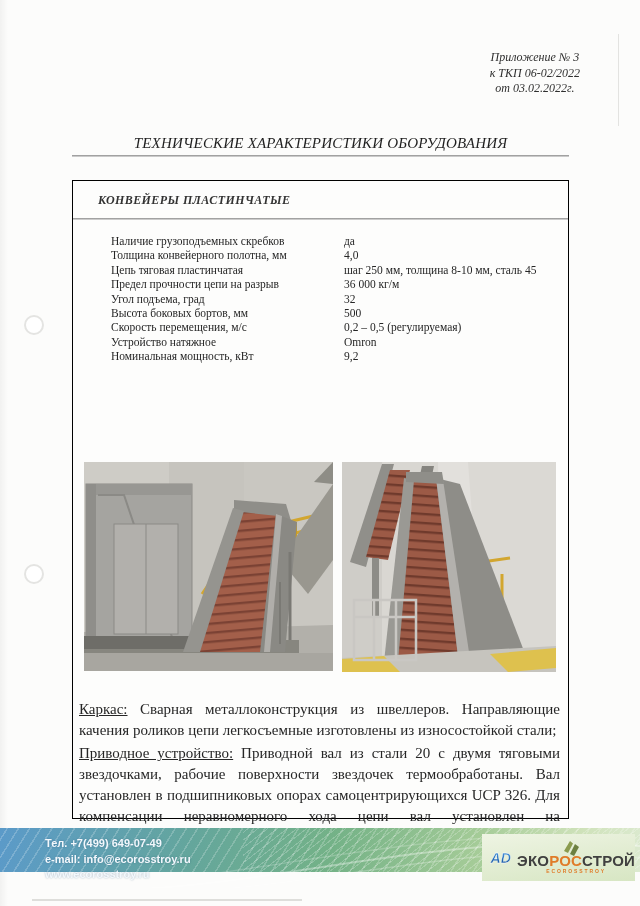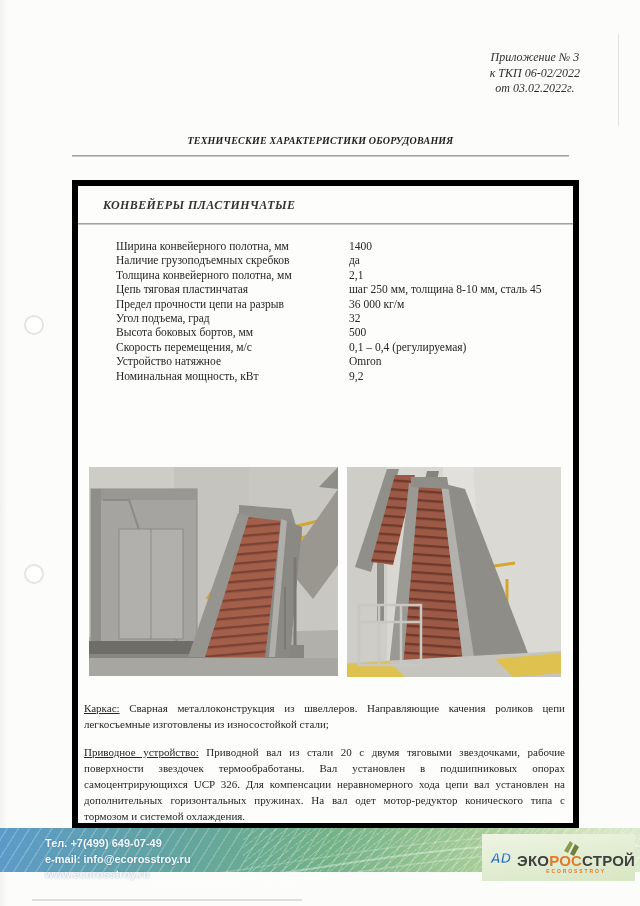--- a/index.html
+++ b/index.html
@@ -7,41 +7,41 @@
         font-family:"Liberation Serif",serif;color:#2b2b2b;}
   .scan-edge-left{position:absolute;left:0;top:0;width:8px;height:906px;
         background:linear-gradient(90deg,rgba(0,0,0,.045),rgba(0,0,0,0));}
   .scan-edge-right{position:absolute;right:21px;top:34px;width:1px;height:92px;background:#e3e3e1;}
   .scan-bottom{position:absolute;left:32px;top:899px;width:270px;height:2px;background:#dededb;}
 
   .appendix{position:absolute;top:50px;right:60px;text-align:center;font-style:italic;
         font-size:12px;line-height:15.5px;color:#2e2e2e;}
 
   .doc-title{position:absolute;top:135px;left:72px;width:497px;text-align:center;
-        font-weight:bold;font-style:italic;font-size:10px;letter-spacing:.2px;color:#1f1f1f;}
+        font-weight:normal;font-style:italic;font-size:15px;letter-spacing:.2px;color:#1f1f1f;}
   .title-rule{position:absolute;top:155px;left:72px;width:497px;height:2px;
         background:linear-gradient(#8d8d8d,#dedede);}
 
   .content-box{position:absolute;left:72px;top:180px;width:495px;height:637px;
-        border:6px solid #000000;background:#fdfdfc;}
+        border:1px solid #000000;background:#fdfdfc;}
   .box-title{position:absolute;left:25px;top:12px;font-weight:bold;font-style:italic;
         font-size:12px;letter-spacing:.4px;color:#333;}
   .box-rule{position:absolute;left:0;right:0;top:37px;height:2px;
         background:linear-gradient(#8d8d8d,#e0e0e0);}
 
   table.specs{position:absolute;left:38px;top:53px;width:452px;border-collapse:collapse;
         font-size:11.5px;color:#262626;}
   table.specs td{padding:0;vertical-align:middle;line-height:14.4px;}
   td.spec-label{width:233px;}
 
   .photos{position:absolute;left:11px;top:281px;display:flex;gap:9px;}
   .photo{display:block;}
 
-  .para{position:absolute;left:6px;width:481px;text-align:justify;font-size:11px;
-        line-height:16px;color:#262626;}
+  .para{position:absolute;left:6px;width:481px;text-align:justify;font-size:15px;
+        line-height:21px;color:#262626;}
   .para-frame{top:503px;}
   .para-drive{top:547px;}
   .lead{text-decoration:underline;}
 
   .punch-hole{position:absolute;width:16px;height:16px;border-radius:50%;
         border:2px solid #e4e4e2;background:#ffffff;}
   .hole-1{left:24px;top:315px;}
   .hole-2{left:24px;top:564px;}
 
   .footer-band{position:absolute;left:0;top:828px;width:640px;height:44px;
@@ -83,50 +83,46 @@
   <div class="doc-title">ТЕХНИЧЕСКИЕ ХАРАКТЕРИСТИКИ ОБОРУДОВАНИЯ</div>
   <div class="title-rule"></div>
 
   <div class="content-box">
     <div class="box-title">КОНВЕЙЕРЫ ПЛАСТИНЧАТЫЕ</div>
     <div class="box-rule"></div>
 
     <table class="specs">
       <tbody id="specs-body">
           <tr>
-            <td class="spec-label">Ширина конвейерного полотна, мм</td>
-            <td class="spec-value">1400</td>
-          </tr>
-          <tr>
             <td class="spec-label">Наличие грузоподъемных скребков</td>
             <td class="spec-value">да</td>
           </tr>
           <tr>
             <td class="spec-label">Толщина конвейерного полотна, мм</td>
-            <td class="spec-value">2,1</td>
+            <td class="spec-value">4,0</td>
           </tr>
           <tr>
             <td class="spec-label">Цепь тяговая пластинчатая</td>
             <td class="spec-value">шаг 250 мм, толщина 8-10 мм, сталь 45</td>
           </tr>
           <tr>
             <td class="spec-label">Предел прочности цепи на разрыв</td>
             <td class="spec-value">36 000 кг/м</td>
           </tr>
           <tr>
             <td class="spec-label">Угол подъема, град</td>
             <td class="spec-value">32</td>
           </tr>
           <tr>
             <td class="spec-label">Высота боковых бортов, мм</td>
             <td class="spec-value">500</td>
           </tr>
           <tr>
             <td class="spec-label">Скорость перемещения, м/с</td>
-            <td class="spec-value">0,1 – 0,4 (регулируемая)</td>
+            <td class="spec-value">0,2 – 0,5 (регулируемая)</td>
           </tr>
           <tr>
             <td class="spec-label">Устройство натяжное</td>
             <td class="spec-value">Omron</td>
           </tr>
           <tr>
             <td class="spec-label">Номинальная мощность, кВт</td>
             <td class="spec-value">9,2</td>
           </tr>
         </tbody>

